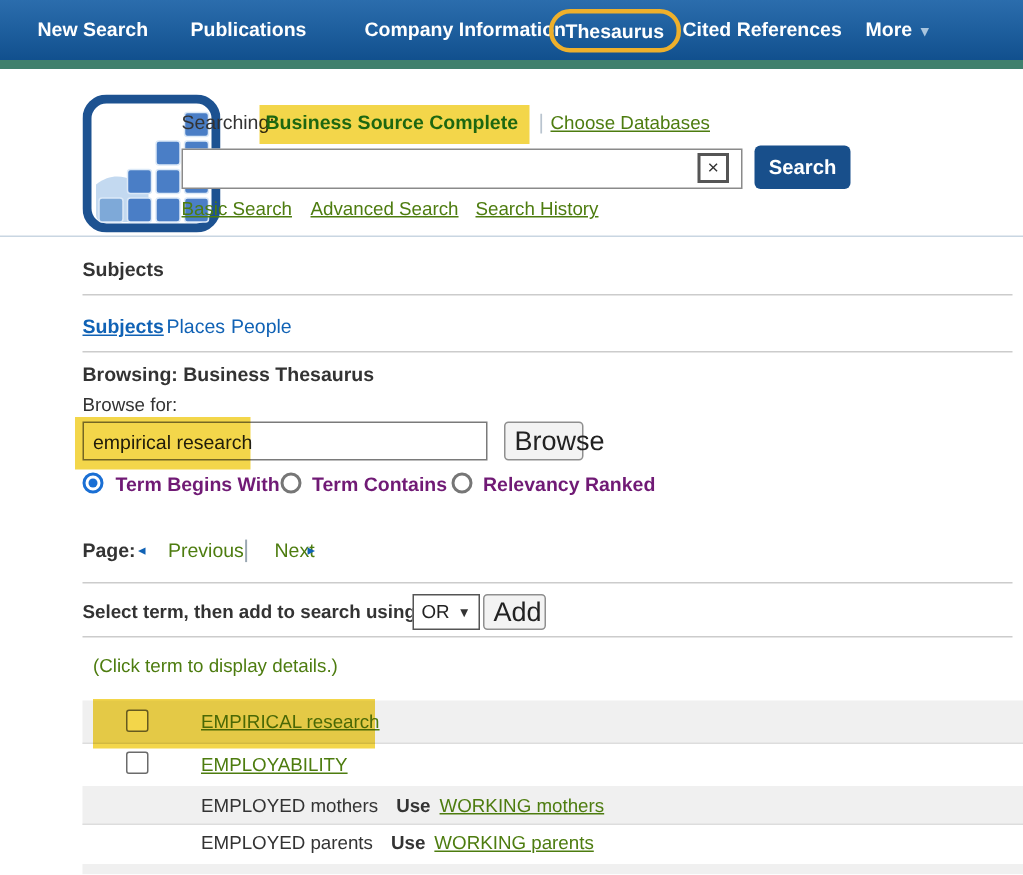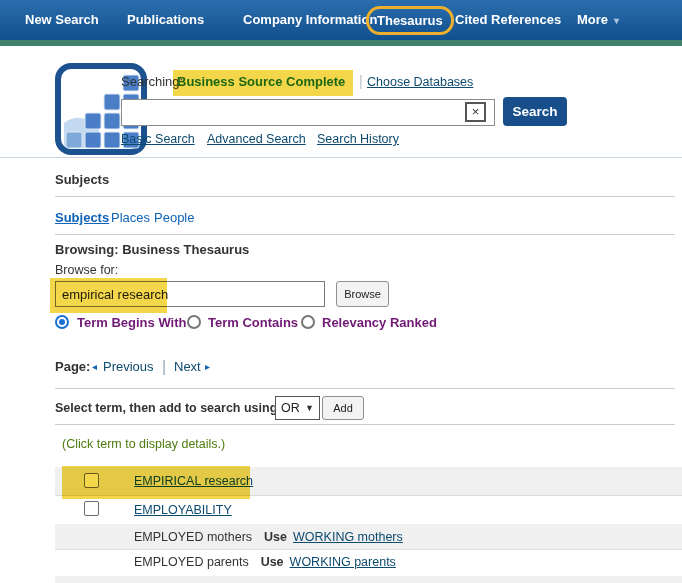--- a/index.html
+++ b/index.html
@@ -15,42 +15,42 @@
   .nav-item.boxed { top:6px; border:3px solid #eeb02c; border-radius:14px; padding:4px 8px; }
   .nav-caret { font-size:10px; color:#a9c5de; margin-left:6px; }
   .green-strip { position:absolute; left:0; top:40px; width:682px; height:6px; background:#40806d; }
 
   
   .header-rule { position:absolute; left:0; top:157px; width:682px; height:1px; background:#c9d6e2; }
   .logo { position:absolute; left:55px; top:63px; width:92px; height:92px; }
   .lbl { position:absolute; font-size:13px; color:#333; white-space:nowrap; }
   .db-name { position:absolute; left:177px; top:74px; font-size:13px; font-weight:bold; color:#1e7b35; white-space:nowrap; }
   .sep { position:absolute; left:359px; top:73px; color:#b9c4cf; font-size:14px; }
-  a.lnk { color:#0c4a6e; text-decoration:underline; font-size:12.5px; cursor:pointer; white-space:nowrap; }
-  a.lnk.nl { text-decoration:none; }
+  a.lnk { color:#4d7c0f; text-decoration:underline; font-size:12.5px; cursor:pointer; white-space:nowrap; }
+  a.lnk.nl { text-decoration:none;margin-left:9px; }
   .search-input { position:absolute; left:121px; top:99px; width:374px; height:27px;
                   border:1px solid #8a8a8a; background:#fff; font-size:13px; padding:0 30px 0 6px;
                   font-family:"Liberation Sans",sans-serif; }
   .clear-btn { position:absolute; left:465px; top:102px; width:21px; height:20px; border:2px solid #555;
                background:#fff; color:#333; font-size:13px; line-height:16px; text-align:center; cursor:pointer; }
   .search-btn { position:absolute; left:503px; top:97px; width:64px; height:29px; background:#184f8b;
                 color:#fff; font-weight:bold; font-size:13.5px; border:none; border-radius:4px; cursor:pointer; }
 
   .rule { position:absolute; left:55px; width:620px; height:1px; background:#ccc; }
 
   .bold { font-weight:bold; }
   .panel-title { position:absolute; left:55px; top:172px; font-size:13px; font-weight:bold; color:#333; }
 
   
   .tab { position:absolute; top:210px; font-size:13px; color:#1062b5; cursor:pointer; }
   .tab.active { font-weight:bold; text-decoration:underline; }
 
   .browse-input { position:absolute; left:55px; top:281px; width:270px; height:26px; border:1px solid #7a7a7a;
                   font-size:13px; padding:0 6px; font-family:"Liberation Sans",sans-serif; color:#222; }
-  .gray-btn { background:#f3f3f3; border:1px solid #8f8f8f; border-radius:3px; font-size:11px; color:#222;
+  .gray-btn { background:#f3f3f3; border:1px solid #8f8f8f; border-radius:3px; font-size:18px; color:#222;
               font-family:"Liberation Sans",sans-serif; cursor:pointer; }
   .browse-btn { position:absolute; left:336px; top:281px; width:53px; height:26px; }
 
   
   .radio { position:absolute; top:315px; width:14px; height:14px; border-radius:50%; background:#fff;
            border:2px solid #767676; cursor:pointer; }
   .radio.sel { border:2px solid #1a6fd4; }
   .radio.sel .dot { position:absolute; left:2px; top:2px; width:6px; height:6px; border-radius:50%; background:#1a6fd4; }
   .radio-lbl { position:absolute; top:315px; font-size:13px; font-weight:bold; color:#701a75; white-space:nowrap; }
 

